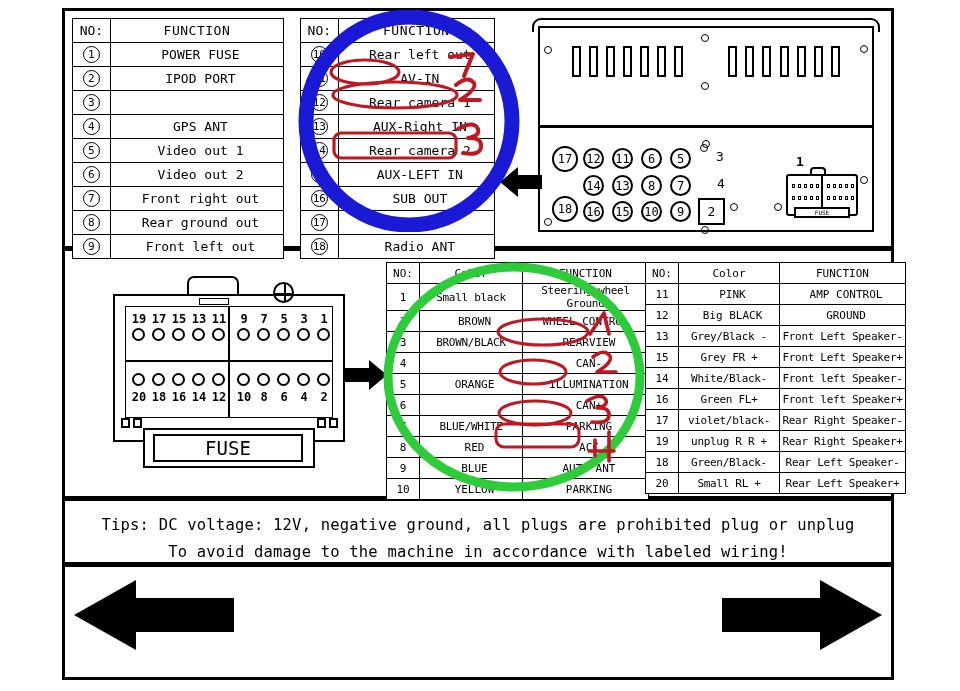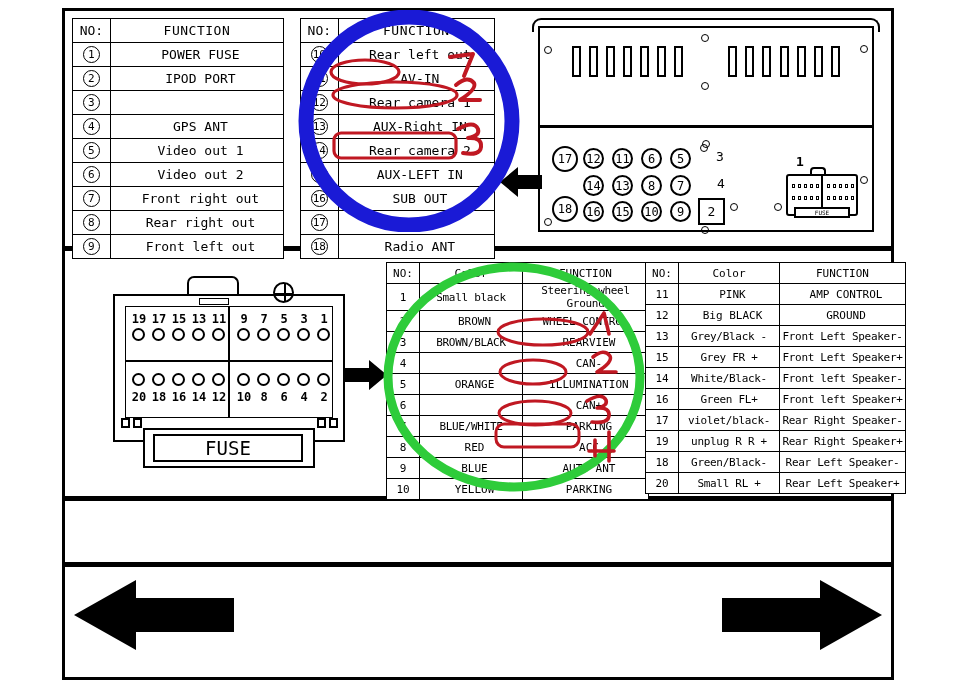--- a/index.html
+++ b/index.html
@@ -155,21 +155,21 @@
     <tr>
           <td class="no-col"><span class="circ">6</span></td>
           <td class="fn cellL">Video out 2</td>
         </tr>
     <tr>
           <td class="no-col"><span class="circ">7</span></td>
           <td class="fn cellL">Front right out</td>
         </tr>
     <tr>
           <td class="no-col"><span class="circ">8</span></td>
-          <td class="fn cellL">Rear right out</td>
+          <td class="fn cellL">Rear ground out</td>
         </tr>
     <tr>
           <td class="no-col"><span class="circ">9</span></td>
           <td class="fn cellL">Front left out</td>
         </tr>
   </tbody>
     </table>
 
   <table class="t" id="tbl2">
     <tbody>
@@ -517,20 +517,22 @@
     </g>
     <g fill="none" stroke="#c01822" stroke-width="3.6" stroke-linecap="round" stroke-linejoin="round">
       <path d="M210 72 L224 51 L229 72"></path>
       <path d="M213 95 q11 -9 17 -1 q3 6 -13 16 l19 0"></path>
       <path d="M207 139 q15 -9 19 -1 q2 6 -9 8 q13 -1 12 8 q-1 8 -17 6"></path>
       <path d="M215 178 L215 194 M229 170 L229 199 M209 189 L234 189"></path>
     </g>
   </svg>
 
   <div class="tips">
+    <div>Tips: DC voltage: 12V, negative ground, all plugs are prohibited plug or unplug</div>
+    <div>To avoid damage to the machine in accordance with labeled wiring!</div>
   </div>
 
   <div class="banner">
     <svg style="position:absolute;left:8px;top:12px;" width="160" height="74" viewBox="0 0 160 74">
       <polygon points="0,37 62,2 62,20 160,20 160,54 62,54 62,72" fill="#000"></polygon>
     </svg>
     <svg style="position:absolute;left:656px;top:12px;" width="160" height="74" viewBox="0 0 160 74">
       <polygon points="160,37 98,2 98,20 0,20 0,54 98,54 98,72" fill="#000"></polygon>
     </svg>
   </div>

